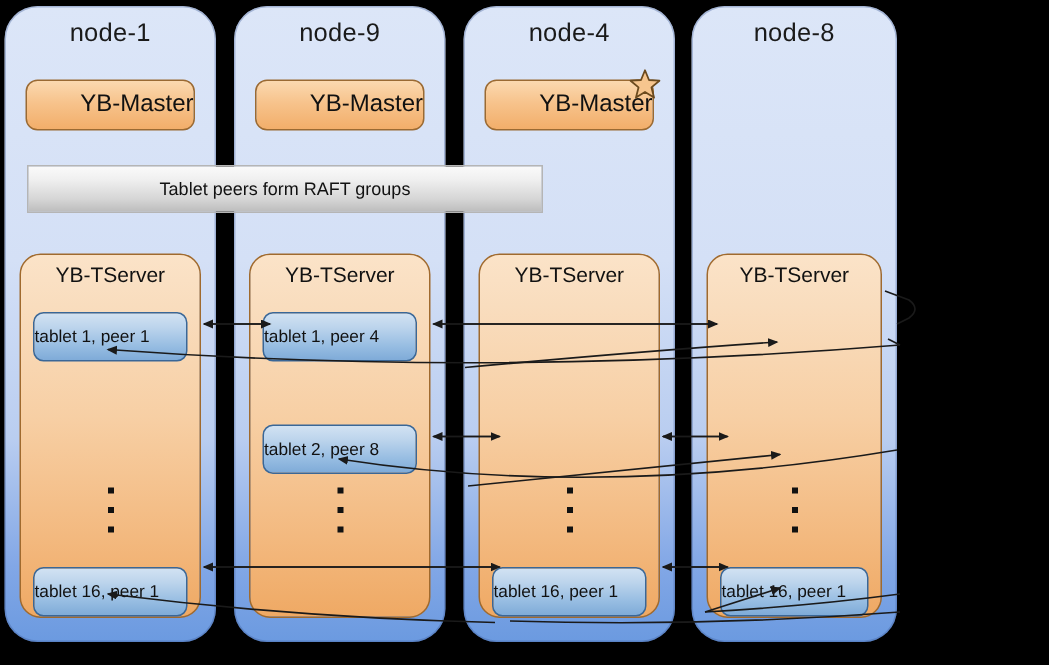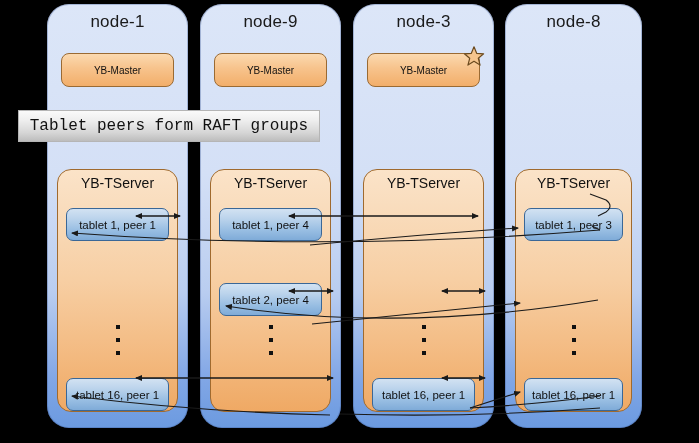--- a/index.html
+++ b/index.html
@@ -6,36 +6,35 @@
   body{width:699px;height:443px;overflow:hidden;
        font-family:"Liberation Sans","DejaVu Sans",sans-serif;}
   #stage{position:relative;width:699px;height:443px;background:#000;}
 
   
   .node{
     position:absolute;
     border-radius:22px;
     background:linear-gradient(to bottom,#dce6f8 0%,#d4e0f6 40%,#b9cdf0 68%,#82a7e6 88%,#6b9ae0 100%);
     box-shadow:0 0 0 1px rgba(60,90,150,.35) inset;
-    margin-left:44px;
   }
   .node-title{
     position:absolute;top:8px;left:0;right:0;
     text-align:center;font-size:17px;color:#1a1a1a;
     letter-spacing:.2px;
   }
 
   
   .master{
     position:absolute;left:14px;right:14px;top:49px;height:34px;
     border-radius:8px;
     border:1px solid #9a6a33;
     background:linear-gradient(to bottom,#fbd9b0 0%,#f7c38c 45%,#f2ae6a 100%);
-    display:flex;align-items:center;justify-content:center;
-    font-size:10px;color:#111;
+    display:flex;align-items:center;justify-content:flex-end;
+    font-size:16px;color:#111;
     box-sizing:border-box;
   }
   .star{
     position:absolute;right:-6px;top:-9px;width:22px;height:22px;
   }
 
   
   .tserver{
     position:absolute;left:10px;right:10px;top:165px;height:243px;
     border-radius:14px;
@@ -47,42 +46,42 @@
     position:absolute;top:5px;left:0;right:0;text-align:center;
     font-size:14px;color:#111;
   }
 
   
   .tablet{
     position:absolute;left:8px;right:8px;height:33px;
     border-radius:7px;
     border:1px solid #3a6797;
     background:linear-gradient(to bottom,#d2e2f2 0%,#bcd4ec 30%,#97bde2 70%,#7fabd8 100%);
-    display:flex;align-items:center;justify-content:center;
+    display:flex;align-items:center;
     font-size:11.5px;color:#111;
     box-sizing:border-box;
   }
   .t-row1{top:38px;}
   .t-row2{top:113px;}
   .t-row16{top:208px;}
 
   
   .ellipsis{
     position:absolute;left:0;right:0;top:155px;
     display:flex;flex-direction:column;align-items:center;gap:9px;
   }
   .ellipsis i{display:block;width:4px;height:4px;background:#111;}
 
   
   .banner{
-    position:absolute;left:18px;top:110px;width:302px;height:32px;
+    position:absolute;left:18px;top:110px;width:344px;height:32px;
     background:linear-gradient(to bottom,#fafafa 0%,#efefef 30%,#d6d6d6 72%,#bdbdbd 100%);
     display:flex;align-items:center;justify-content:center;
-    font-size:16px;color:#111;
-    border:1px solid #b5b5b5;box-sizing:border-box;font-family:Liberation Mono, monospace;
+    font-size:12px;color:#111;
+    border:1px solid #b5b5b5;box-sizing:border-box;
   }
 
   
   #arrows{position:absolute;left:0;top:0;width:699px;height:443px;pointer-events:none;}
 </style>
 </head>
 <body>
 
 <div id="stage">
 
@@ -120,33 +119,33 @@
     </div>
 
     <div class="tserver">
       <div class="tserver-title">YB-TServer</div>
 
       <div class="tablet t-row1">
         <span>tablet 1, peer 4</span>
       </div>
 
       <div class="tablet t-row2">
-        <span>tablet 2, peer 4</span>
+        <span>tablet 2, peer 8</span>
       </div>
 
       <div class="ellipsis">
         <i></i>
           <i></i>
           <i></i>
       </div>
     </div>
   </div>
 
   <div class="node" style="left:309px;top:4px;width:141px;height:424px;">
-    <div class="node-title">node-3</div>
+    <div class="node-title">node-4</div>
 
     <div class="master">
       <span>YB-Master</span>
       <svg class="star" viewBox="0 0 24 24">
         <path d="M12 2 L14.9 9.1 L22.5 9.6 L16.7 14.5 L18.6 21.9 L12 17.8
                  L5.4 21.9 L7.3 14.5 L1.5 9.6 L9.1 9.1 Z" fill="#f6c58e" stroke="#6b4a1e" stroke-width="1.3" stroke-linejoin="round"></path>
       </svg>
     </div>
 
     <div class="tserver">
@@ -164,23 +163,20 @@
       </div>
     </div>
   </div>
 
   <div class="node" style="left:461px;top:4px;width:137px;height:424px;">
     <div class="node-title">node-8</div>
 
     <div class="tserver">
       <div class="tserver-title">YB-TServer</div>
 
-      <div class="tablet t-row1">
-        <span>tablet 1, peer 3</span>
-      </div>
 
 
       <div class="ellipsis">
         <i></i>
           <i></i>
           <i></i>
       </div>
 
       <div class="tablet t-row16">
         <span>tablet 16, peer 1</span>

